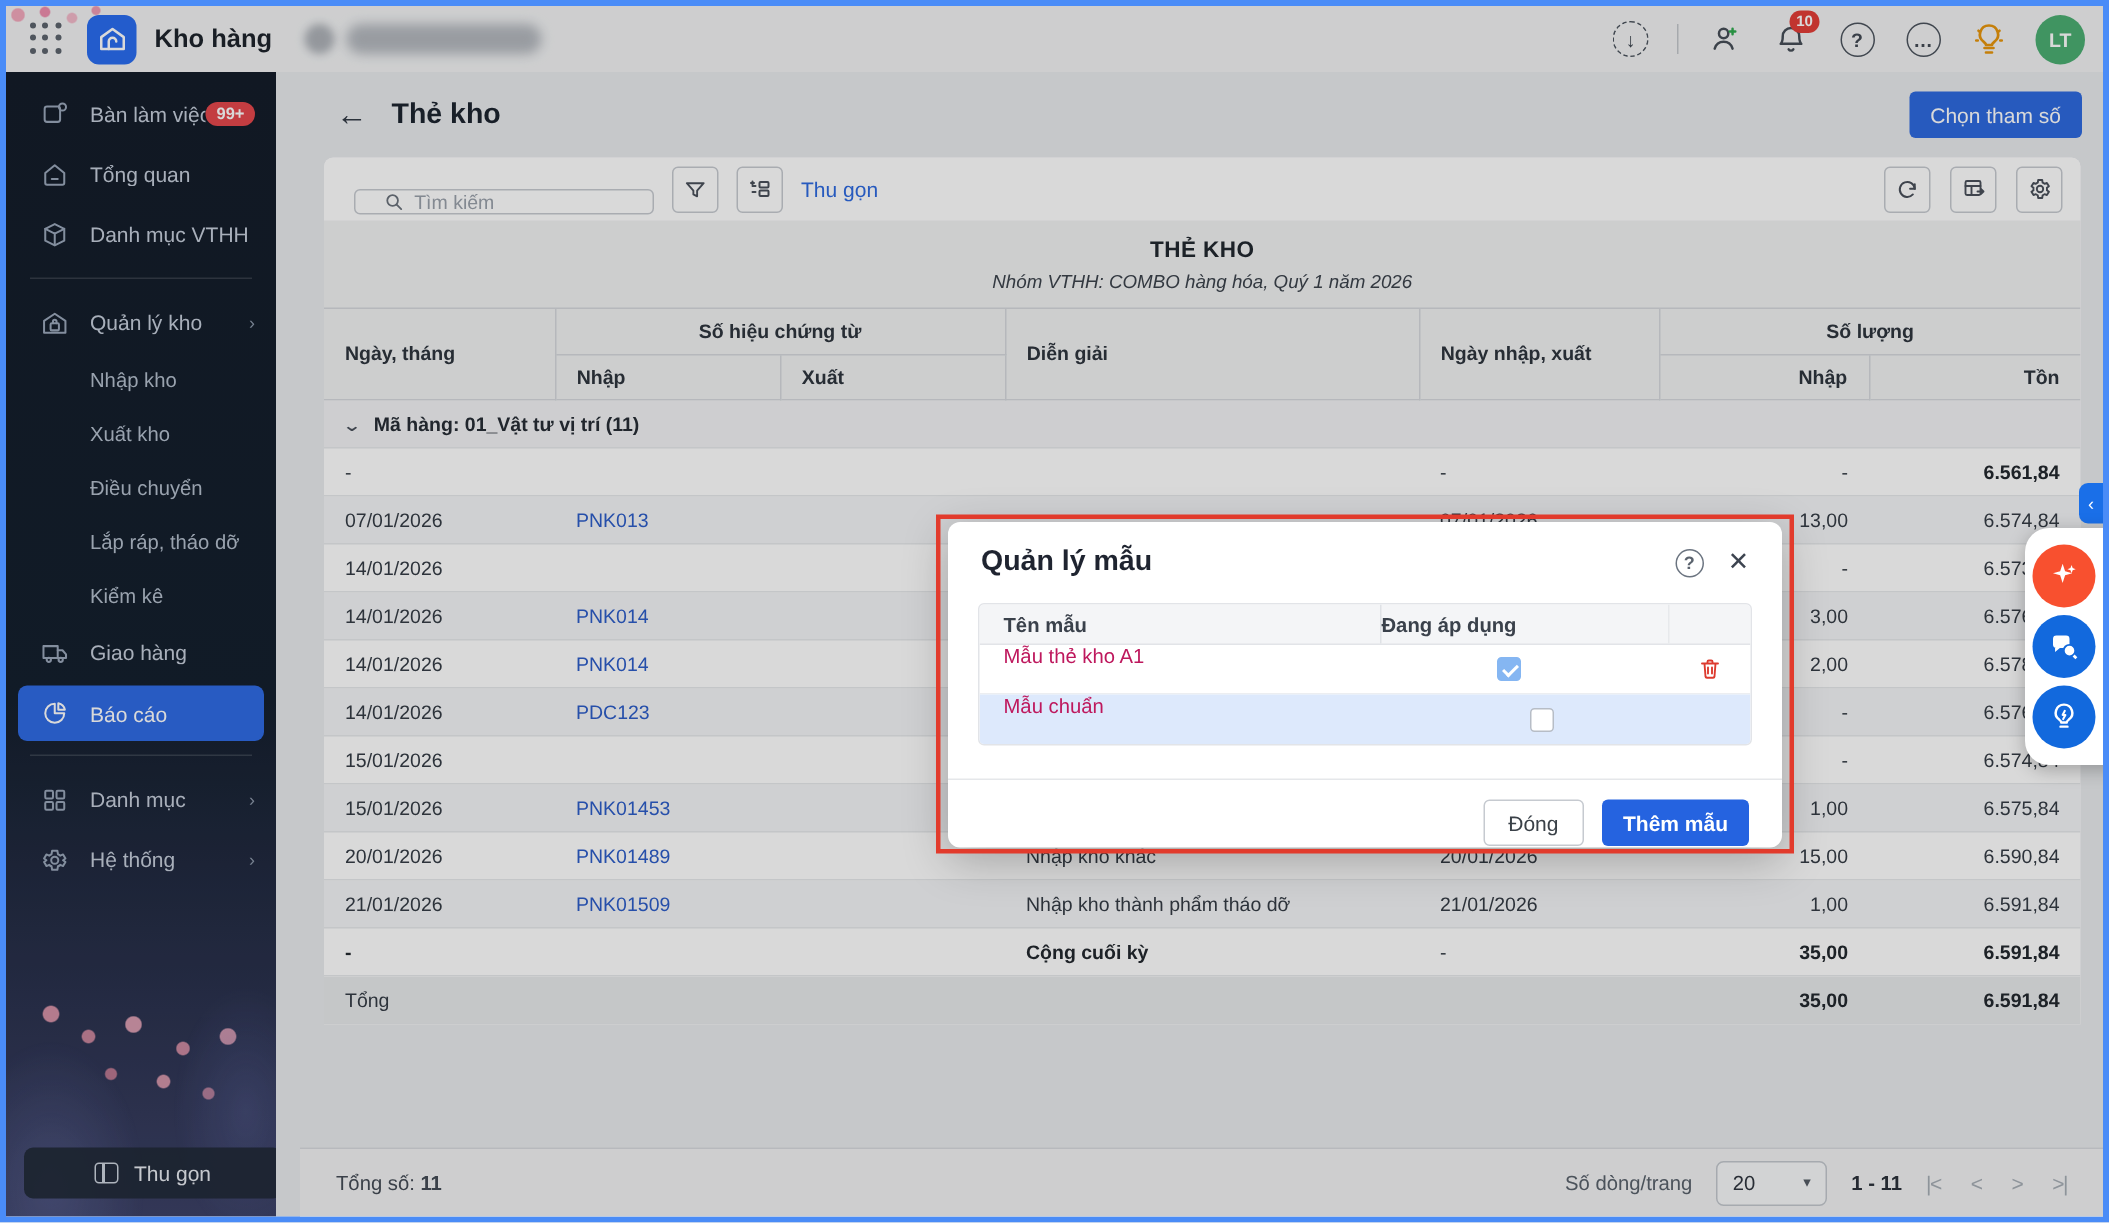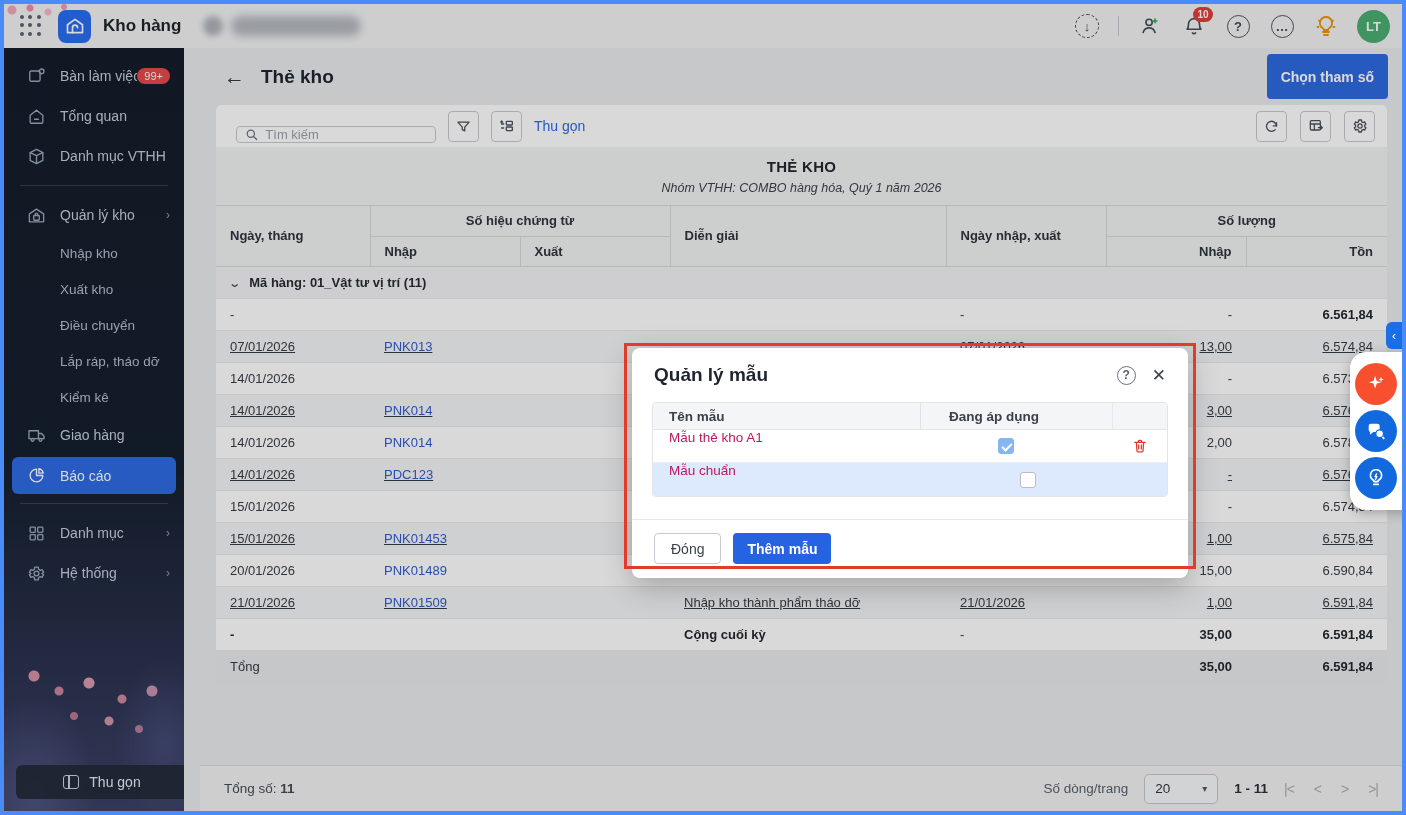--- a/index.html
+++ b/index.html
@@ -44,55 +44,55 @@
       radial-gradient(circle at 70px 95px, #c97f97 0 3.5px, transparent 4.5px),
       radial-gradient(circle at 105px 100px, #e39fb3 0 4px, transparent 5px),
       radial-gradient(circle at 135px 108px, #d08aa0 0 3.5px, transparent 4.5px); }
   .nav { position:absolute; left:0; top:8px; right:0; }
   .nav-item { display:flex; align-items:center; height:40px; padding:0 14px 0 22px; color:#c6cedb; font-size:14px; cursor:pointer; position:relative; }
   .nav-item .ico { width:20px; height:20px; margin-right:14px; flex:0 0 20px; display:flex; align-items:center; justify-content:center; }
   .nav-item .lbl { flex:1; white-space:nowrap; overflow:hidden; }
   .nav-item.sub { padding-left:56px; height:36px; color:#b4bfcd; font-size:13.5px; }
   .nav-item.active { background:#2f6be4; border-radius:6px; margin:2px 8px; padding-left:14px; color:#ffffff; height:37px; }
   .nav-divider { height:1px; background:rgba(255,255,255,.14); margin:9px 16px; }
-  .nav-badge { background:#e5484d; color:#fff; font-size:11px; font-weight:normal; border-radius:9px; padding:2px 7px; }
+  .nav-badge { background:#e5484d; color:#fff; font-size:11px; font-weight:bold; border-radius:9px; padding:2px 7px; }
   .nav-chev { color:#8d99aa; font-size:12px; margin-left:6px; }
   .collapse-btn { position:absolute; left:12px; bottom:12px; width:172px; height:34px; background:rgba(34,42,56,.92); border:none; border-radius:6px;
       color:#e8ecf2; font-size:14px; display:flex; align-items:center; justify-content:center; gap:10px; cursor:pointer; font-family:inherit; }
   .collapse-btn .cico { width:16px; height:14px; border:1.5px solid #cdd4de; border-radius:3px; position:relative; }
   .collapse-btn .cico::before { content:""; position:absolute; left:4px; top:0; bottom:0; width:1.5px; background:#cdd4de; }
 
   
   .main { position:absolute; left:196px; top:44px; right:0; bottom:0; background:#e9ebee; }
   .page-head { position:absolute; left:0; top:0; right:0; height:57px; display:flex; align-items:center; padding:0 14px 0 24px; }
   .back-arrow { font-size:21px; color:#333b46; cursor:pointer; margin-right:16px; }
   .page-title { font-size:19px; font-weight:bold; color:#1d2530; }
-  .btn-primary { margin-left:auto; background:#2e6ae0; color:#fff; border:none; border-radius:4px; height:45px; padding:0 14px; font-size:14px; cursor:pointer; font-family:inherit;font-weight:bold; }
+  .btn-primary { margin-left:auto; background:#2e6ae0; color:#fff; border:none; border-radius:4px; height:31px; padding:0 14px; font-size:14px; cursor:pointer; font-family:inherit; }
 
   .card { position:absolute; left:16px; top:57px; width:1171px; background:#fff; border-radius:6px 6px 0 0; overflow:hidden; }
   .toolbar { height:42px; display:flex; align-items:center; padding:0 12px 0 20px; background:#fff; gap:12px; }
-  .search-box { width:200px; height:17px; border:1px solid #c7cbd1; border-radius:4px; display:flex; align-items:center; padding:0 8px; background:#fff;margin-top:16px; }
+  .search-box { width:200px; height:17px; border:1px solid #c7cbd1; border-radius:4px; display:flex; align-items:center; padding:0 19px; background:#fff;margin-top:16px; }
   .search-box input { border:none; outline:none; font-size:13px; color:#333; width:100%; font-family:inherit; background:transparent; }
   .search-box input::placeholder { color:#9aa1ab; }
   .sq-btn { width:31px; height:31px; border:1px solid #c7cbd1; border-radius:4px; background:#fff; display:flex; align-items:center; justify-content:center; cursor:pointer; color:#4a515b; }
   .link-blue { color:#2e6ae0; font-size:14px; cursor:pointer; }
   .toolbar-right { margin-left:auto; display:flex; gap:13px; }
 
   .report-title-block { background:#f1f2f3; text-align:center; padding:11px 0 10px; border-bottom:1px solid #d6d9dd; }
   .report-title { font-size:15px; font-weight:bold; color:#22282f; letter-spacing:.3px; }
   .report-subtitle { font-size:12.5px; font-style:italic; color:#3c434c; margin-top:6px; }
 
   table.report { width:100%; border-collapse:collapse; table-layout:fixed; font-size:13px; color:#363d46; }
   table.report thead th { background:#f1f2f3; font-weight:bold; color:#2e353e; border:1px solid #d6d9dd; border-top:none; height:30px; padding:0 14px; }
   table.report thead tr:first-child th:first-child { border-left:none; }
   table.report thead th:last-child { border-right:none; }
   th.al { text-align:left; } th.ac { text-align:center; } th.ar { text-align:right; }
   table.report tbody td { height:32px; border-bottom:1px solid #e7e9ec; padding:0 14px; white-space:nowrap; overflow:hidden; }
   tr.group-row td { background:#f2f3f5; font-weight:bold; color:#272d35; padding-left:20px; height:31px; }
-  tr.zebra td { background:#f4f5f7;text-decoration:underline; }
+  tr.zebra td { background:#f4f5f7; }
   tr.total-row td { background:#e8eaec; border-bottom:1px solid #d8dbde; height:31px; }
   td.c-date { padding-left:32px; }
   td.c-doc a { color:#2d5dc8; text-decoration:none; cursor:pointer; }
   td.num { text-align:right; }
   td.c-in { padding-right:14px; }
   td.c-ton { padding-right:16px; }
   .bold { font-weight:bold; color:#23282e; }
   .chev-down { display:inline-block; margin-right:10px; color:#4a515b; font-size:11px; transform:scaleX(1.4); }
 
   .page-footer { position:absolute; left:0; right:0; bottom:0; height:46px; background:#f2f3f4; border-top:1px solid #d7dade; display:flex; align-items:center; padding:0 24px; font-size:13.5px; color:#454c56; }
@@ -111,30 +111,30 @@
   .modal-title { font-size:19px; font-weight:bold; color:#1f2430; }
   .modal-head-icons { margin-left:auto; display:flex; align-items:center; gap:16px; }
   .help-circle { width:19px; height:19px; border:1.5px solid #6b7480; border-radius:50%; color:#5b636e; font-size:12px; font-weight:bold; display:flex; align-items:center; justify-content:center; cursor:pointer; }
   .close-x { font-size:17px; color:#3d4450; cursor:pointer; }
   .modal-table { margin:4px 20px 0; border:1px solid #e2e4e8; border-radius:4px; overflow:hidden; font-size:13.5px; }
   .mt-head { display:flex; background:#f4f5f7; border-bottom:1px solid #e2e4e8; height:27px; align-items:center; font-weight:bold; color:#3a414b; }
   .mt-row { display:flex; align-items:flex-start; height:33px; border-bottom:1px solid #eceef1; color:#be185d; }
   .mt-row:last-child { border-bottom:none;gap:22px; }
   .mt-row.selected { background:#dde9fc; }
   .col-name { flex:0 0 267px; padding-left:16px; }
-  .col-applied { flex:0 0 192px; padding-left:28px; border-left:1px solid #e7e9ec; align-self:stretch; display:flex; align-items:center; }
+  .col-applied { flex:0 0 192px; padding-left:0; border-left:1px solid #e7e9ec; align-self:stretch; display:flex; align-items:center; }
   .mt-head .col-applied { border-left:1px solid #dfe2e6; }
   .col-action { flex:1; border-left:1px solid #e7e9ec; align-self:stretch; display:flex; align-items:center; justify-content:center; }
   .mt-row .col-applied, .mt-row .col-action { border-left:none; }
   .mt-row .col-applied { justify-content:flex-start; padding-left:78px; }
   .checkbox { width:16px; height:16px; border-radius:3px; border:1.5px solid #b7bdc6; background:#fff; position:relative; cursor:pointer; }
   .checkbox.checked { background:#85b6f2; border-color:#85b6f2; }
   .checkbox.checked::after { content:""; position:absolute; left:4.5px; top:1.5px; width:4px; height:8px; border:solid #fff; border-width:0 2px 2px 0; transform:rotate(45deg); }
   .trash { color:#dd3b2f; cursor:pointer; display:flex; }
-  .modal-foot { border-top:1px solid #e5e7ea; margin-top:22px; padding:13px 22px 14px; display:flex; justify-content:flex-start; gap:12px; }
+  .modal-foot { border-top:1px solid #e5e7ea; margin-top:22px; padding:13px 22px 1px; display:flex; justify-content:flex-end; gap:12px; }
   .btn-ghost { height:31px; padding:0 16px; border:1px solid #c6cad0; background:#fff; border-radius:4px; color:#3a4148; font-size:14px; cursor:pointer; font-family:inherit; }
   .btn-blue { height:31px; padding:0 14px; border:none; background:#2563e0; border-radius:4px; color:#fff; font-size:14px; font-weight:bold; cursor:pointer; font-family:inherit; }
 
   .annotation-box { position:absolute; left:620px; top:339px; width:572px; height:226px; border:3px solid #e23b2c; z-index:65; pointer-events:none; }
 
   
   .side-tab { position:absolute; right:0; top:318px; width:16px; height:27px; background:#1a6fe8; border-radius:6px 0 0 6px; color:#fff; font-size:12px; display:flex; align-items:center; justify-content:center; cursor:pointer; z-index:70; }
   .side-panel { position:absolute; right:-14px; top:348px; width:66px; height:158px; background:#fff; border-radius:16px 0 0 16px; box-shadow:0 3px 12px rgba(0,0,0,.25); z-index:70; display:flex; flex-direction:column; align-items:flex-start; justify-content:space-around; padding:8px 0 8px 5px; }
   .fab { width:42px; height:42px; border-radius:50%; display:flex; align-items:center; justify-content:center; cursor:pointer; }
   .fab.orange { background:#f8502f; }

